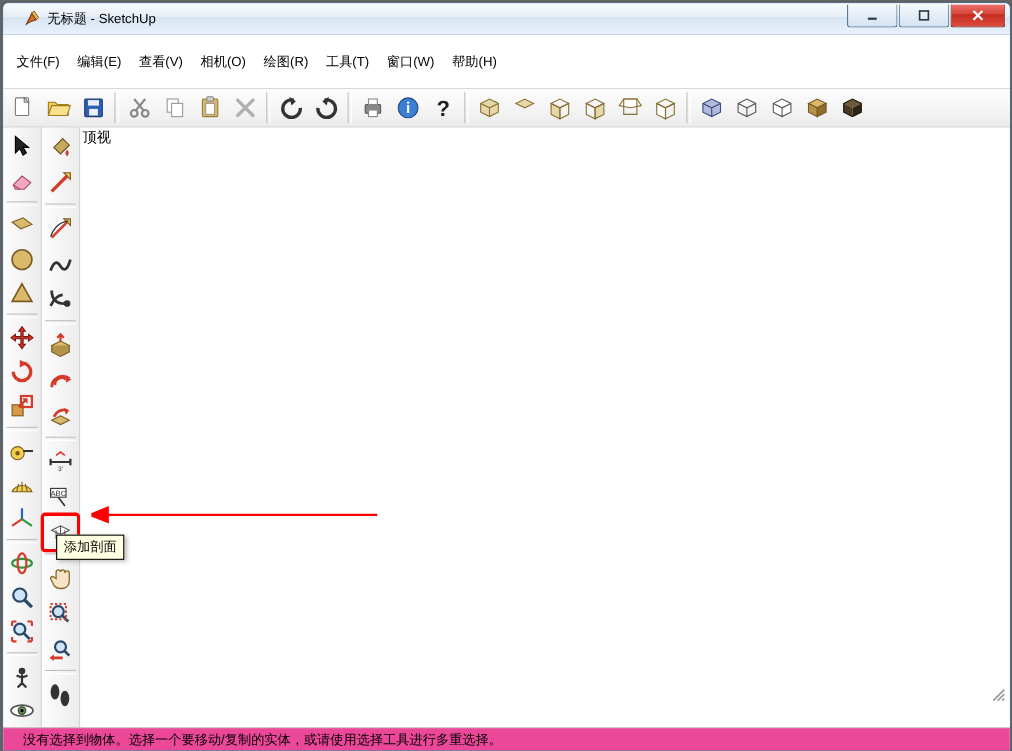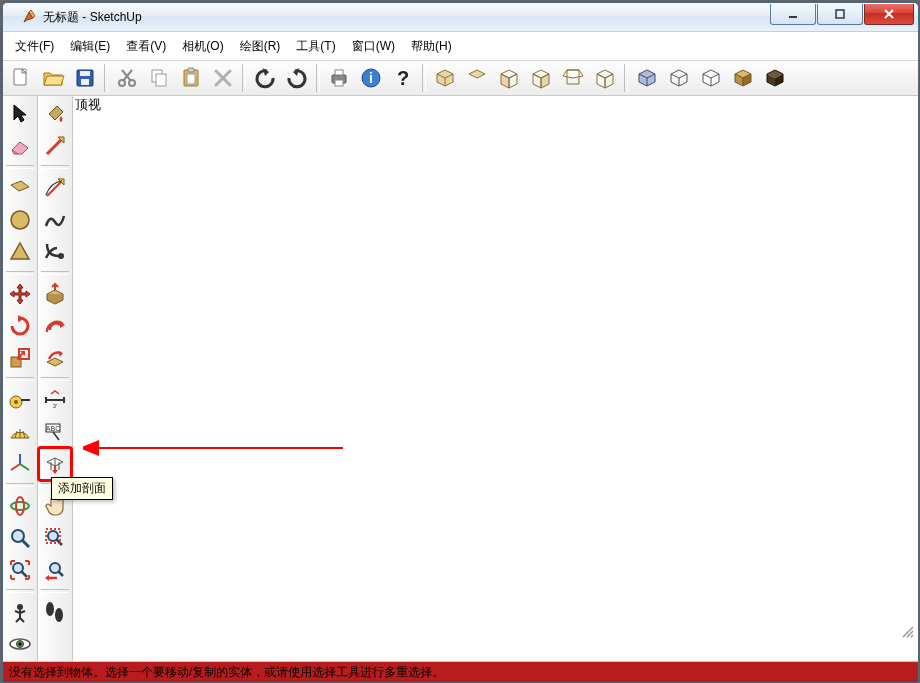--- a/index.html
+++ b/index.html
@@ -61,21 +61,21 @@
     margin-right:4px;
   }
   .win-btn svg { width:12px;height:12px; }
   
   .menubar {
     height: 20px;
     background:#fff;
     border-bottom:1px solid #d6d6d6;
     display:flex;
     align-items:center;
-    padding: 4px 4px;
+    padding: 14px 4px;
     gap: 0;
   }
   .menu-item {
     padding: 2px 8px;
     color:#000;
     white-space:nowrap;
   }
   
   .h-toolbar {
     height: 34px;
@@ -151,24 +151,24 @@
   .view-label {
     position:absolute;
     left:2px; top:0px;
     color:#000;
     font-size:13px;
   }
   
   .statusbar {
     height: 20px;
     border-top:1px solid #c9c9c9;
-    background:#b91c1c;
+    background:#ec4899;
     display:flex;
     align-items:center;
-    padding: 0 6px;
+    padding: 0 18px;
     color:#000;
   }
   
   .watermark {
     position:absolute;
     right:8px; bottom:20px;
     opacity:.12;
     pointer-events:none;
   }
   .watermark svg{width:140px;height:50px;}
@@ -595,21 +595,21 @@
 
       <svg class="arrow-overlay" style="left:10px; top:340px;" width="270" height="30">
         <defs>
             <marker id="ah" markerWidth="10" markerHeight="8" refX="1" refY="4" orient="auto">
               <polygon points="0,0 10,4 0,8" fill="#ff0000"></polygon>
             </marker>
           </defs>
         <line x1="260" y1="12" x2="14" y2="12" stroke="#ff0000" stroke-width="2" marker-end="url(#ah)"></line>
       </svg>
 
-      <div class="tooltip" style="left:-22px; top:370px;margin-top:11px;">
+      <div class="tooltip" style="left:-22px; top:370px;">
         <span>添加剖面</span>
       </div>
 
       <div class="resize-grip">
         <svg viewBox="0 0 14 14">
             <path d="M2 12 L12 2 M6 12 L12 6 M10 12 L12 10" stroke="#999" stroke-width="1.5"></path>
           </svg>
       </div>
     </div>
   </div>

